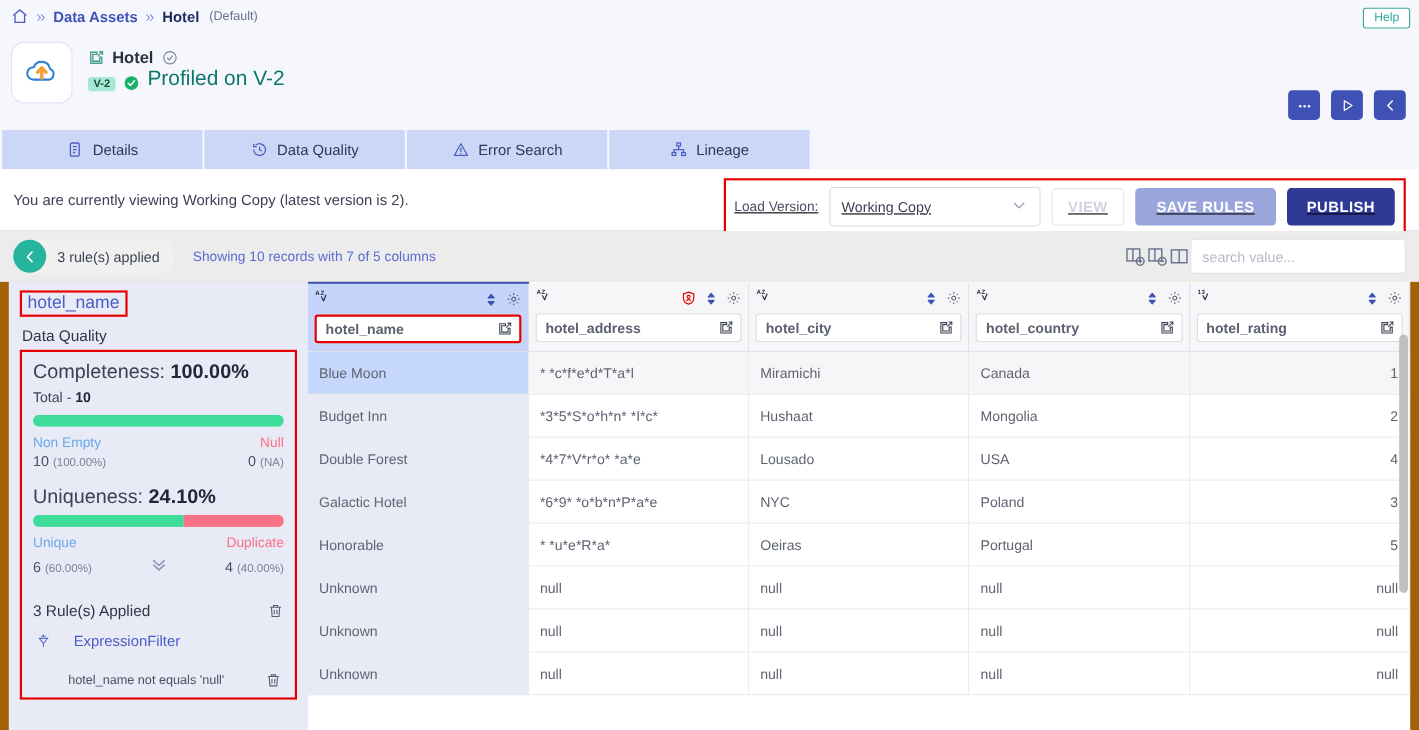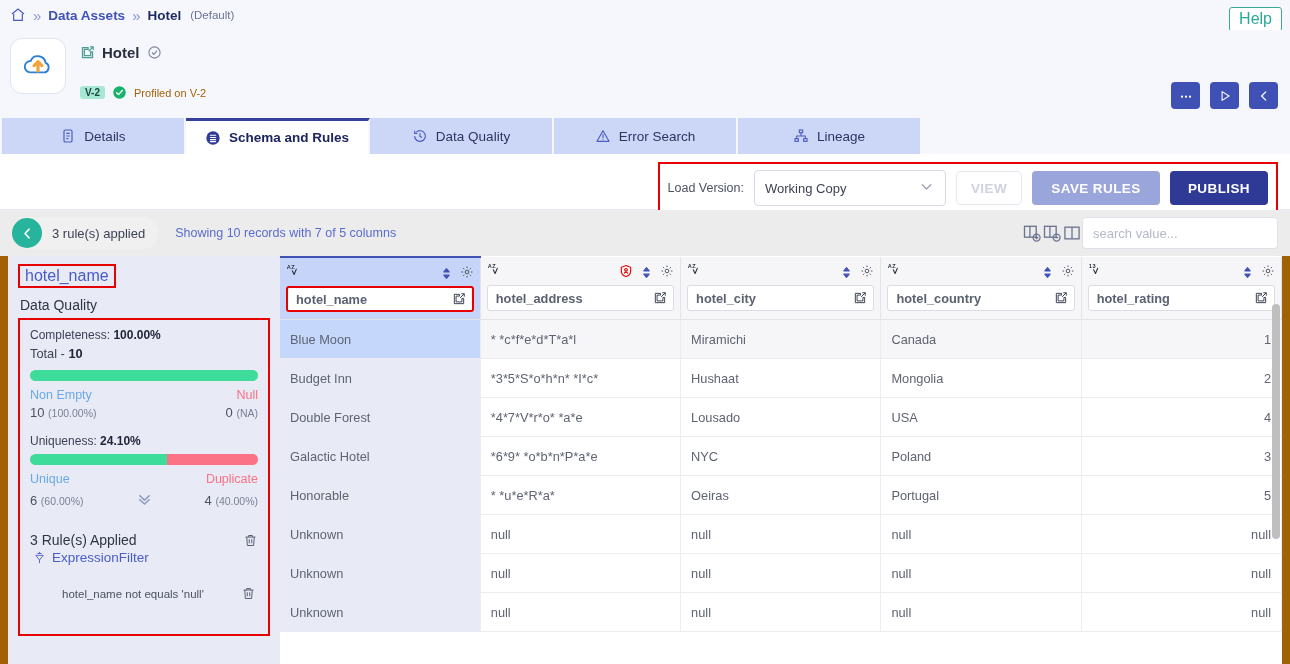--- a/index.html
+++ b/index.html
@@ -23,21 +23,21 @@
   }
   .home-icon { width: 16px; height: 16px; color: #4b5bc4; display:inline-block; }
   .bc-sep { color: #8a96d6; font-size: 15px; line-height: 1; }
   .bc-link { color: #3f51b5; font-weight: bold; font-size: 13.5px; }
   .bc-cur { color: #1f2a5e; font-weight: bold; font-size: 13.5px; }
   .bc-default { color: #6b7391; font-size: 11.5px; margin-left: 2px; }
   .help-btn {
     position: absolute; right: 8px; top: 7px;
     border: 1px solid #3aa99a; border-radius: 3px;
     background: #ffffff; color: #2aa89a;
-    font-size: 16px; padding: 2px 9px 3px 9px;
+    font-size: 11px; padding: 2px 9px 3px 9px;
     font-family: "Liberation Sans", sans-serif;
   }
 
   
   .header {
     position: relative;
     height: 88px;
     background: #f5f7fd;
     padding: 6px 10px 0 10px;
     display: flex;
@@ -50,28 +50,28 @@
     border: 1px solid #dfe3f3;
     border-radius: 12px;
     display: flex; align-items: center; justify-content: center;
     margin-top: 2px;
   }
   .title-col { padding-top: 8px; }
   .title-row { display: flex; align-items: center; gap: 7px; }
   .title-text { font-size: 15px; font-weight: bold; color: #2b2f3f; }
   .edit-sq { width: 15px; height: 15px; display:inline-block; color:#4a9e92; }
   .check-circle { width: 15px; height: 15px; display:inline-block; color:#7a8296; }
-  .sub-row { display: flex; align-items: center; gap: 7px; margin-top: 24px; }
+  .sub-row { display: flex; align-items: flex-end; gap: 7px; margin-top: 0; }
   .ver-badge {
     background: #a7e8d4; color: #17493c;
     font-size: 10px; font-weight: bold;
     padding: 1px 5px; border-radius: 3px;
   }
   .green-check { width: 15px; height: 15px; display:inline-block; }
-  .sub-text { font-size: 11px; color: #a16207; }
+  .sub-text { font-size: 19px; color: #0f766e; }
 
   .top-actions {
     position: absolute; right: 12px; top: 52px;
     display: flex; gap: 10px;
   }
   .sq-btn {
     width: 29px; height: 27px;
     background: #3f51b5;
     border-radius: 4px;
     display: flex; align-items: center; justify-content: center;
@@ -112,20 +112,21 @@
     padding: 0 12px;
     border-bottom: 1px solid #e7e9f2;
   }
   .view-note { font-size: 13.5px; color: #3c4254; }
   .version-group {
     position: absolute; right: 12px; top: 8px;
     display: flex; align-items: center; gap: 10px;
     border: 2px solid #e60000;
     padding: 6px 8px;
     background: #fff;
+    text-decoration: underline;
   }
   .lv-label { font-size: 12.5px; color: #4b5162; }
   .lv-select {
     width: 192px; height: 36px;
     border: 1px solid #d7dae6; border-radius: 4px;
     background: #fff;
     display: flex; align-items: center; justify-content: space-between;
     padding: 0 10px;
     font-size: 13px; color: #3c4254;
     cursor: pointer;
@@ -204,21 +205,21 @@
     padding: 1px 5px;
   }
   .col-title { font-size: 16px; color: #4a5cc7; }
   .dq-label { font-size: 14px; color: #2f3545; margin: 9px 0 5px 2px; }
   .dq-box {
     border: 2px solid #e60000;
     padding: 8px 10px 10px 10px;
     height: 318px;
     overflow: hidden;
   }
-  .metric-title { font-size: 12px; color: #3c4254; margin-bottom: 4px; }
+  .metric-title { font-size: 18px; color: #3c4254; margin-bottom: 4px; }
   .metric-title b { color: #22263a; }
   .metric-total { font-size: 12.8px; color: #3c4254; margin-bottom: 9px; }
   .metric-total b { color: #22263a; }
   .bar { height: 11px; border-radius: 6px; overflow: hidden; display: flex; }
   .bar-green { background: #3ddc9a; }
   .bar-pink  { background: #fb7185; }
   .bar-row {
     display: flex; justify-content: space-between;
     margin-top: 7px;
   }
@@ -232,22 +233,22 @@
   .val small { font-size: 10.5px; color: #7b8095; }
   .chev-mid { color: #8e9ab8; }
   .divider-gap { height: 14px; }
   .rules-head {
     display: flex; justify-content: space-between; align-items: center;
     margin-top: 6px;
   }
   .rules-head-title { font-size: 14px; color: #2f3545; }
   .trash { width: 15px; height: 15px; color: #5a6074; cursor: pointer; }
   .rule-row {
-    display: flex; align-items: center; gap: 5px;
-    margin-top: 2px; padding-left: 2px;
+    display: flex; align-items: center; gap: 20px;
+    margin-top: 12px; padding-left: 2px;
   }
   .rule-ico { width: 15px; height: 15px; color: #5b6bd0; }
   .rule-name { font-size: 13.5px; color: #4a5cc7; }
   .rule-detail {
     display: flex; justify-content: space-between; align-items: center;
     margin-top: 21px; padding-left: 32px; padding-right: 2px;
   }
   .rule-detail-text { font-size: 11.5px; color: #4b5162; }
 
   
@@ -412,29 +413,20 @@
 <div class="tabs">
   <div class="tab">
     <span class="tab-ico">
       <svg viewBox="0 0 24 24" fill="none" stroke="currentColor" stroke-width="1.8">
           <rect x="6" y="3" width="12" height="18" rx="2"></rect>
           <path d="M9.5 8h5M9.5 12h5M9.5 16h3"></path>
         </svg>
     </span>
     <span>Details</span>
   </div>
-  <div class="tab active">
-    <span class="tab-ico">
-      <svg viewBox="0 0 24 24">
-          <circle cx="12" cy="12" r="10" fill="#2e3a96"></circle>
-          <path d="M8 8h8M8 11.2h8M8 14.4h8M8 17.4h8" stroke="#fff" stroke-width="1.6" stroke-linecap="round"></path>
-        </svg>
-    </span>
-    <span>Schema and Rules</span>
-  </div>
   <div class="tab">
     <span class="tab-ico">
       <svg viewBox="0 0 24 24" fill="none" stroke="currentColor" stroke-width="1.7">
           <path d="M4 12a8 8 0 1 0 2.6-5.9"></path>
           <path d="M4 4v4h4"></path>
           <path d="M12 8v4.5l3 1.7"></path>
         </svg>
     </span>
     <span>Data Quality</span>
   </div>
@@ -455,20 +447,21 @@
           <rect x="3" y="16" width="5" height="4"></rect>
           <rect x="16" y="16" width="5" height="4"></rect>
           <path d="M12 7v5M5.5 16v-4h13v4"></path>
         </svg>
     </span>
     <span>Lineage</span>
   </div>
 </div>
 
 <div class="version-bar">
+  <span class="view-note">You are currently viewing Working Copy (latest version is 2).</span>
   <div class="version-group">
     <span class="lv-label">Load Version:</span>
     <div class="lv-select">
       <span>Working Copy</span>
       <span>
         <svg width="17" height="17" viewBox="0 0 24 24" fill="none" stroke="#9aa0b4" stroke-width="1.8" stroke-linecap="round" stroke-linejoin="round">
             <path d="M6 9.5 12 15.5 18 9.5"></path>
           </svg>
       </span>
     </div>

